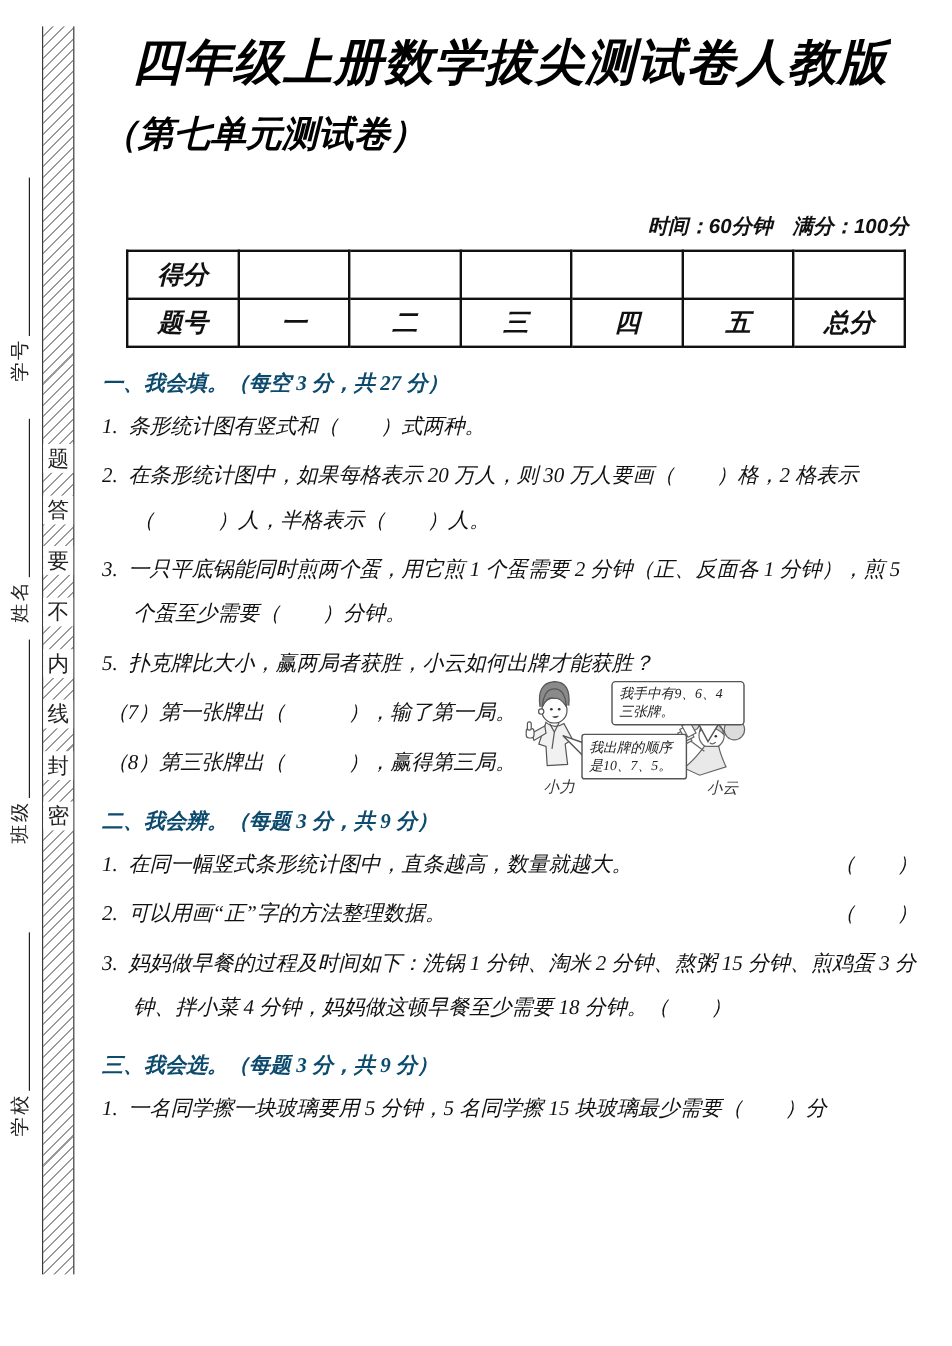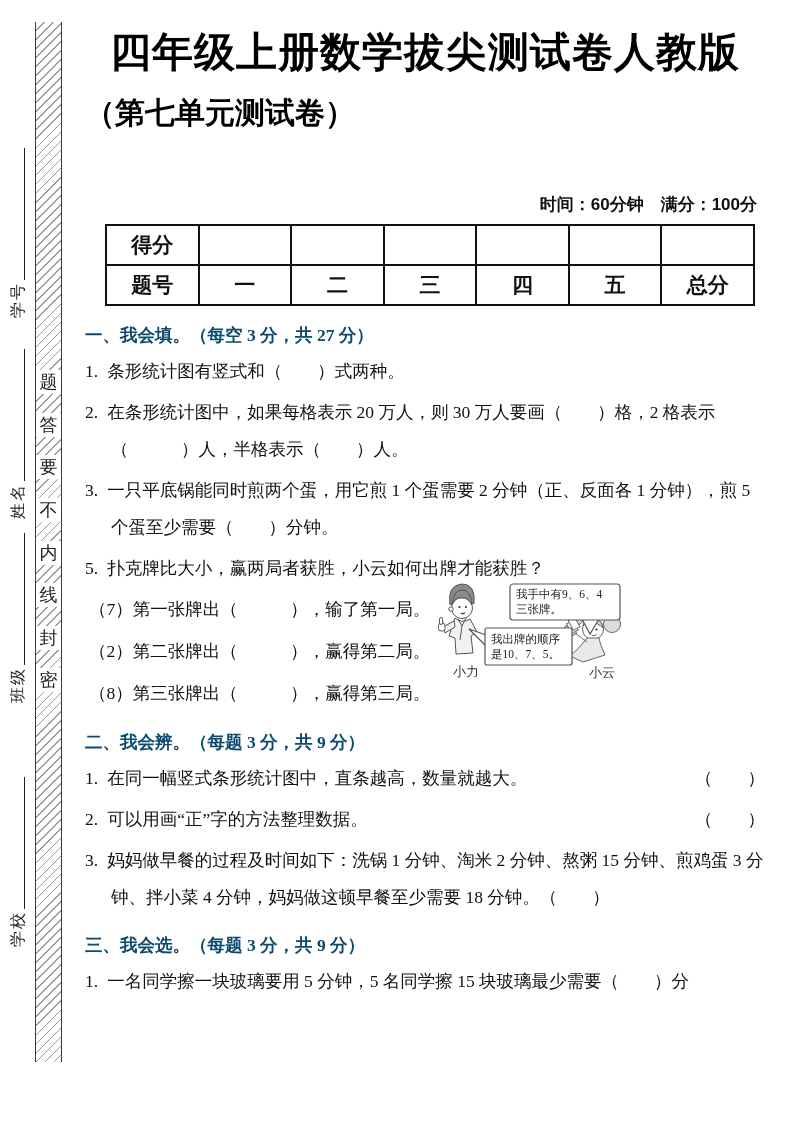--- a/index.html
+++ b/index.html
@@ -12,27 +12,27 @@
     background:repeating-linear-gradient(135deg,#ffffff 0 5.2px,#9a9a9a 5.2px 6.4px); }
   .seal-char { position:absolute; left:36px; width:25px; text-align:center;
     font-size:18px; line-height:24px; background:#fff; color:#222; }
   .side-field { position:absolute; left:-68px; width:170px; height:22px;
     transform:rotate(-90deg); display:flex; align-items:flex-end;
     font-size:16px; white-space:nowrap; color:#222; }
   .side-field .lbl { letter-spacing:2px; line-height:20px; }
   .side-field .line { flex:1; border-bottom:1.5px solid #222; height:2px; margin:0 0 3px 2px; }
 
   
-  .main { position:absolute; left:85px; top:0; width:680px; }
+  .main { position:absolute; left:85px; top:0; width:680px;font-style:italic; }
   .title { font-family:"Liberation Sans","DejaVu Sans",sans-serif; font-weight:bold;
     font-size:41px; line-height:52px; text-align:center; margin:26px 0 0; letter-spacing:1px; color:#000; }
   .subtitle { font-family:"Liberation Sans","DejaVu Sans",sans-serif; font-weight:bold;
     font-size:30px; line-height:42px; margin:14px 0 0; color:#000; }
   .exam-info { font-family:"Liberation Sans","DejaVu Sans",sans-serif; font-weight:bold;
-    font-size:17px; line-height:22px; text-align:right; margin-top:60px; padding-right:8px; }
+    font-size:17px; line-height:22px; text-align:right; margin-top:44px; padding-right:8px; }
 
   table.score { border-collapse:collapse; table-layout:fixed; width:650px; margin:8px 0 0 20px; }
   table.score td, table.score th { border:2px solid #111; height:38px; text-align:center;
     font-size:21px; font-weight:600; font-family:"Liberation Serif",serif; padding:0; }
   .col-label { width:100px; }
 
   .sec-heading { font-size:17.5px; line-height:28px; font-weight:bold; margin:15px 0 0; color:#0c4a6e; }
   p.q { font-size:17.5px; line-height:37px; margin:4px 0 0; padding-left:26px; text-indent:-26px; }
   p.q .qnum { margin-right:9px; }
   p.q .blank-right { float:right; text-indent:0; }
@@ -117,21 +117,20 @@
   <p class="q">
     <span class="qnum">3.</span><span>一只平底锅能同时煎两个蛋，用它煎 1 个蛋需要 2 分钟（正、反面各 1 分钟），煎 5 个蛋至少需要（　　）分钟。</span>
   </p>
 
   <div class="q5-wrap">
     <p class="q">
       <span class="qnum">5.</span><span>扑克牌比大小，赢两局者获胜，小云如何出牌才能获胜？</span>
     </p>
     <div class="q5-subs">
       <p>（7）第一张牌出（　　　），输了第一局。</p>
-      <p>（2）第二张牌出（　　　），赢得第二局。</p>
       <p>（8）第三张牌出（　　　），赢得第三局。</p>
     </div>
 
     <div class="illu">
       <svg width="338" height="110" viewBox="0 0 338 110">
 
         <g stroke="#555" stroke-width="1" fill="none">
           <path d="M13,27 Q10,7 25,6 Q39,6 37,26" fill="#8a8a8a" stroke="#555"></path>
           <circle cx="25" cy="30" r="10.5" fill="#fff"></circle>
           <path d="M15,27 Q16,12 25,12 Q34,12 35,27 Q30,19 25,20 Q19,18 15,27 Z" fill="#8a8a8a"></path>

